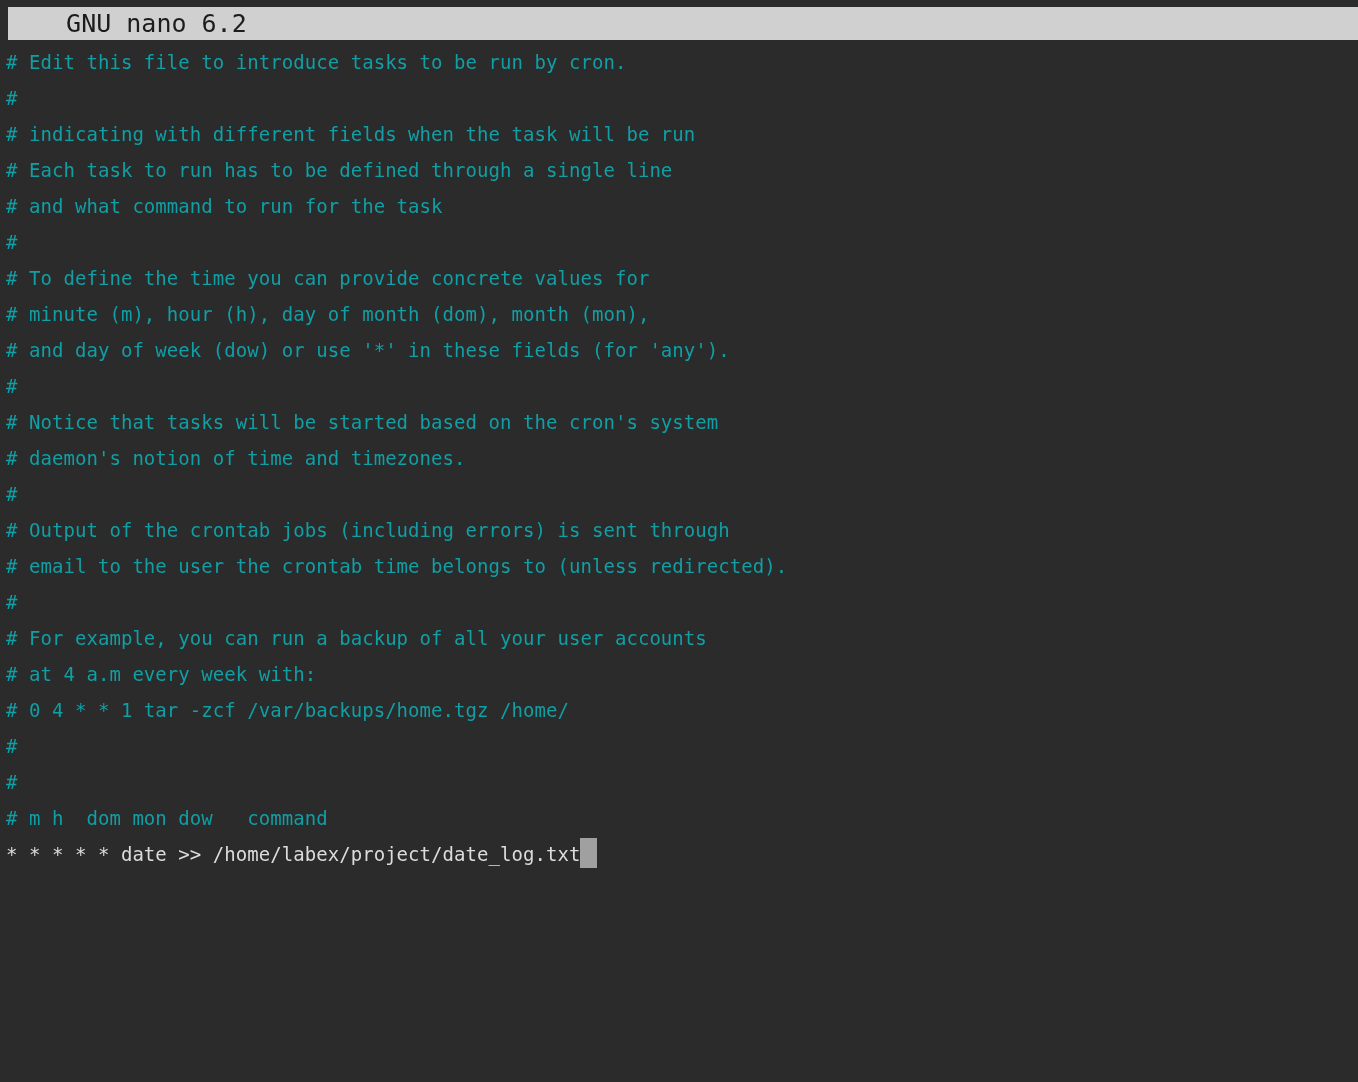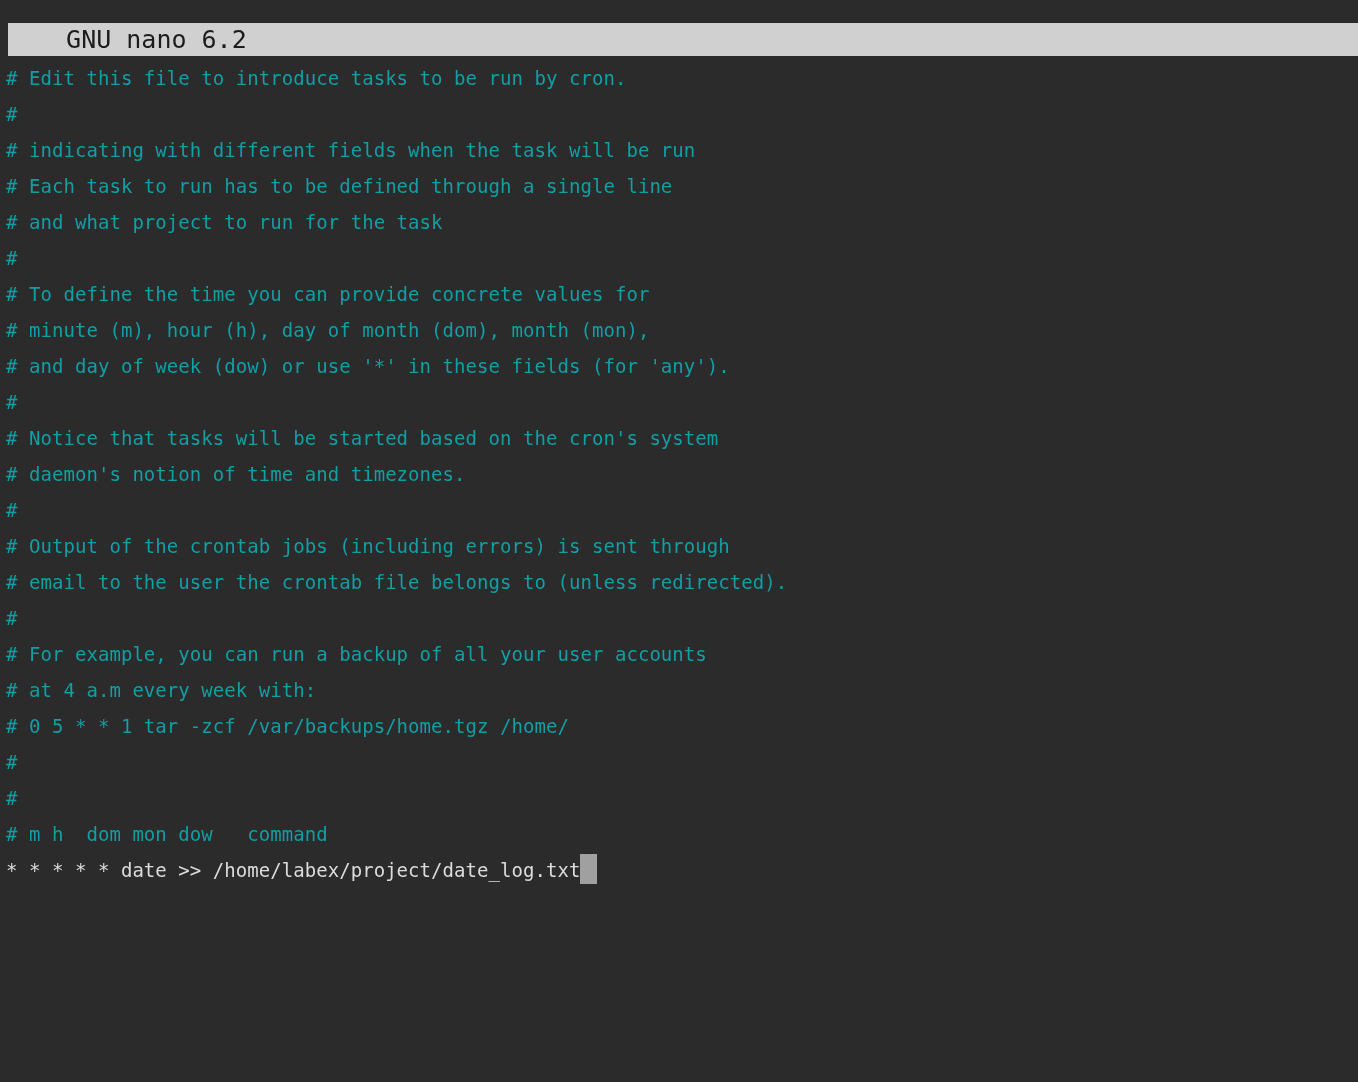--- a/index.html
+++ b/index.html
@@ -7,21 +7,20 @@
     padding: 0;
     background: #2b2b2b;
   }
   #screen {
     position: relative;
     width: 1358px;
     height: 896px;
     background: #2b2b2b;
     overflow: hidden;
     font-family: "DejaVu Sans Mono", "Liberation Mono", monospace;
-    margin-top: 16px;
   }
 
   
   #titlebar {
     position: absolute;
     left: 8px;
     top: 7px;
     right: 0px;
     height: 33px;
     background: #d0d0d0;
@@ -75,34 +74,34 @@
 
   <div id="titlebar">
     <span class="title-text">  GNU nano 6.2</span>
   </div>
 
   <div id="editor">
       <div class="line comment"><span># Edit this file to introduce tasks to be run by cron.</span></div>
       <div class="line comment"><span>#</span></div>
       <div class="line comment"><span># indicating with different fields when the task will be run</span></div>
       <div class="line comment"><span># Each task to run has to be defined through a single line</span></div>
-      <div class="line comment"><span># and what project to run for the task</span></div>
+      <div class="line comment"><span># and what command to run for the task</span></div>
       <div class="line comment"><span>#</span></div>
       <div class="line comment"><span># To define the time you can provide concrete values for</span></div>
       <div class="line comment"><span># minute (m), hour (h), day of month (dom), month (mon),</span></div>
       <div class="line comment"><span># and day of week (dow) or use '*' in these fields (for 'any').</span></div>
       <div class="line comment"><span>#</span></div>
       <div class="line comment"><span># Notice that tasks will be started based on the cron's system</span></div>
       <div class="line comment"><span># daemon's notion of time and timezones.</span></div>
       <div class="line comment"><span>#</span></div>
       <div class="line comment"><span># Output of the crontab jobs (including errors) is sent through</span></div>
-      <div class="line comment"><span># email to the user the crontab file belongs to (unless redirected).</span></div>
+      <div class="line comment"><span># email to the user the crontab time belongs to (unless redirected).</span></div>
       <div class="line comment"><span>#</span></div>
       <div class="line comment"><span># For example, you can run a backup of all your user accounts</span></div>
       <div class="line comment"><span># at 4 a.m every week with:</span></div>
-      <div class="line comment"><span># 0 5 * * 1 tar -zcf /var/backups/home.tgz /home/</span></div>
+      <div class="line comment"><span># 0 4 * * 1 tar -zcf /var/backups/home.tgz /home/</span></div>
       <div class="line comment"><span>#</span></div>
       <div class="line comment"><span>#</span></div>
       <div class="line comment"><span># m h  dom mon dow   command</span></div>
       <div class="line active"><span>* * * * * date &gt;&gt; /home/labex/project/date_log.txt</span><span class="cursor-block"></span></div>
     </div>
 
 </div>
 
 </body></html>

